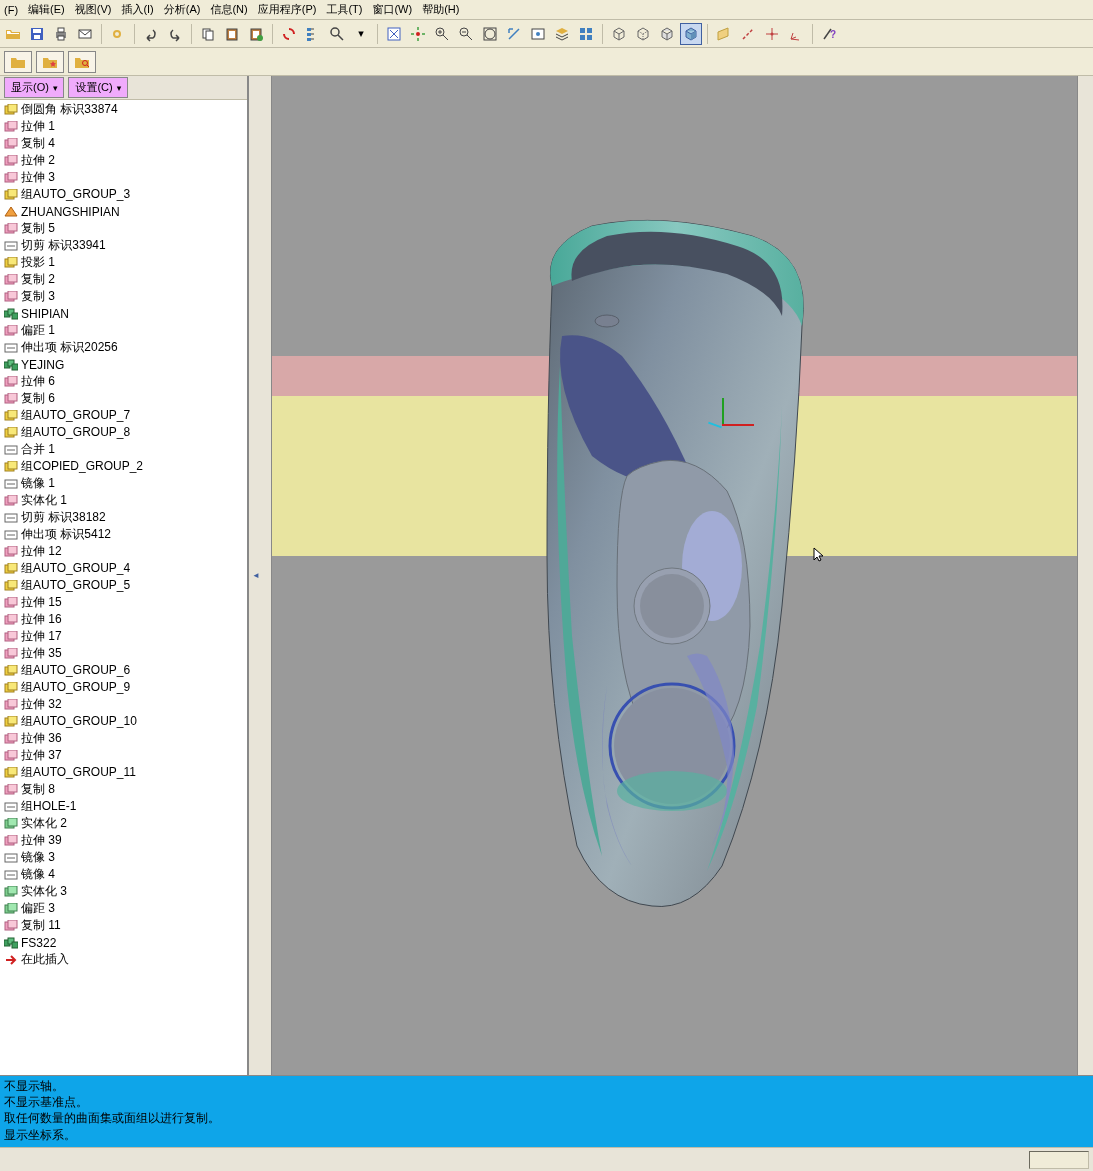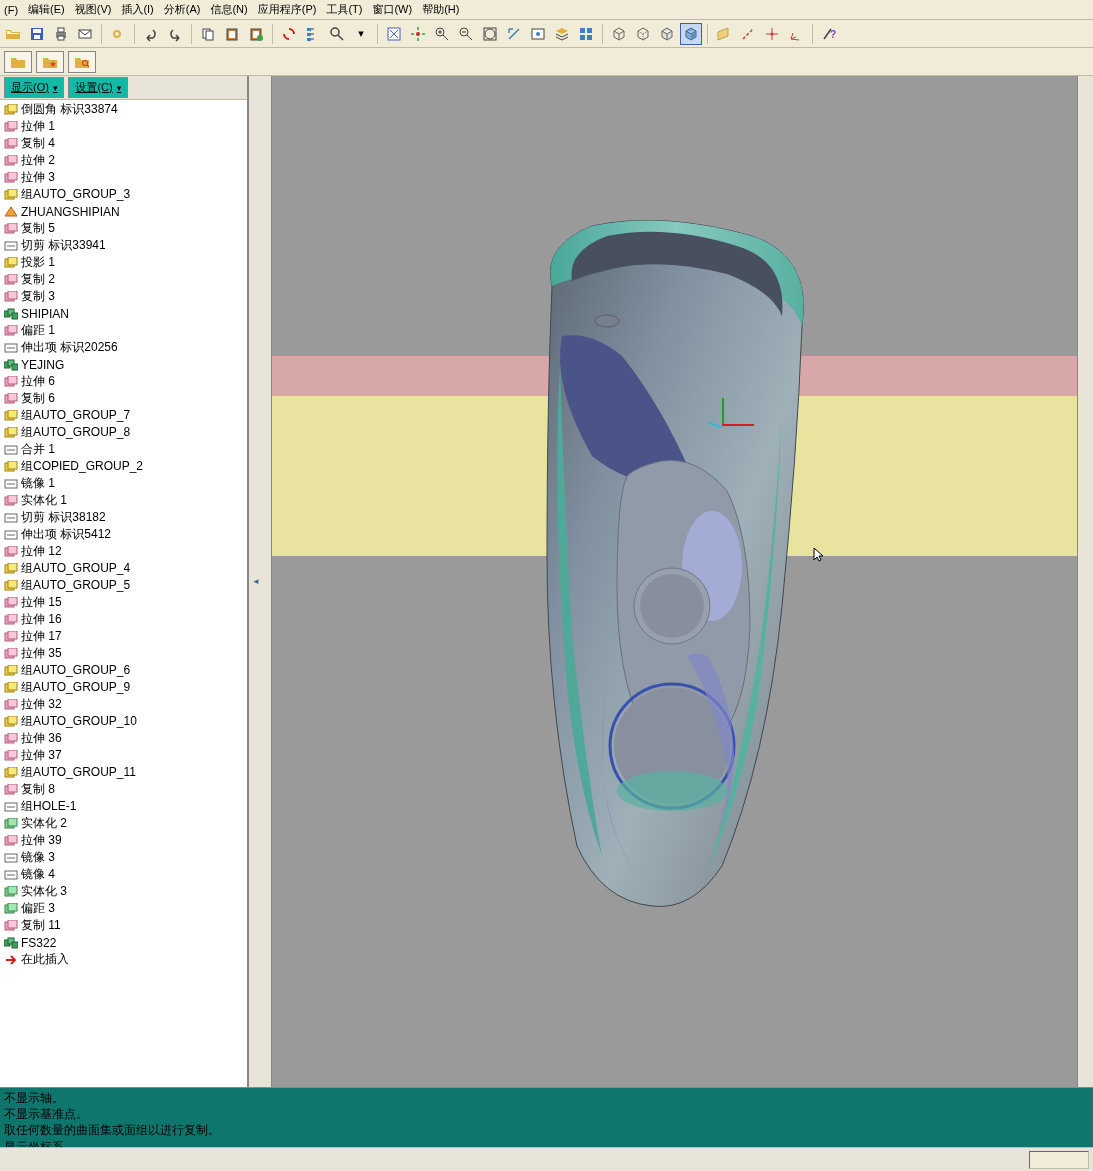--- a/index.html
+++ b/index.html
@@ -73,28 +73,27 @@
   height: 24px;
   background: #e8e4d8;
   border-bottom: 1px solid #c0bca8;
   display: flex;
   align-items: center;
   padding: 0 4px;
   gap: 4px;
 }
 .ddbtn {
   border: 1px solid #888;
-  background: #14b8a6;
+  background: #f0abfc;
   padding: 2px 6px;
   font-size: 11px;
   display: flex;
   align-items: center;
   gap: 4px;
   cursor: pointer;
-  text-decoration: underline;
 }
 .ddbtn::after { content: "▾"; font-size: 9px; }
 .tree {
   flex: 1;
   overflow-y: scroll;
   background: #fff;
   padding: 1px 0;
 }
 .tree::-webkit-scrollbar { width: 16px; }
 .tree::-webkit-scrollbar-track { background: #e8e4d8; }
@@ -171,22 +170,22 @@
 .axis-x { position: absolute; width: 32px; height: 2px; background: #d02020; bottom: 0; left: 0; }
 .axis-y { position: absolute; width: 14px; height: 2px; background: #20c0e0; bottom: 0; right: 0; transform: rotate(20deg); }
 .cursor-ptr {
   position: absolute;
   left: 540px;
   top: 470px;
   font-size: 16px;
   color: #000;
 }
 .messages {
-  height: 60px;
-  background: #0f766e;
+  height: 72px;
+  background: #0ea5e9;
   border-top: 1px solid #888;
   padding: 2px 4px;
   font-size: 12px;
   line-height: 1.35;
   overflow: hidden;
 }
 .statusbar {
   height: 24px;
   background: #e8e4d8;
   border-top: 1px solid #c0bca8;

